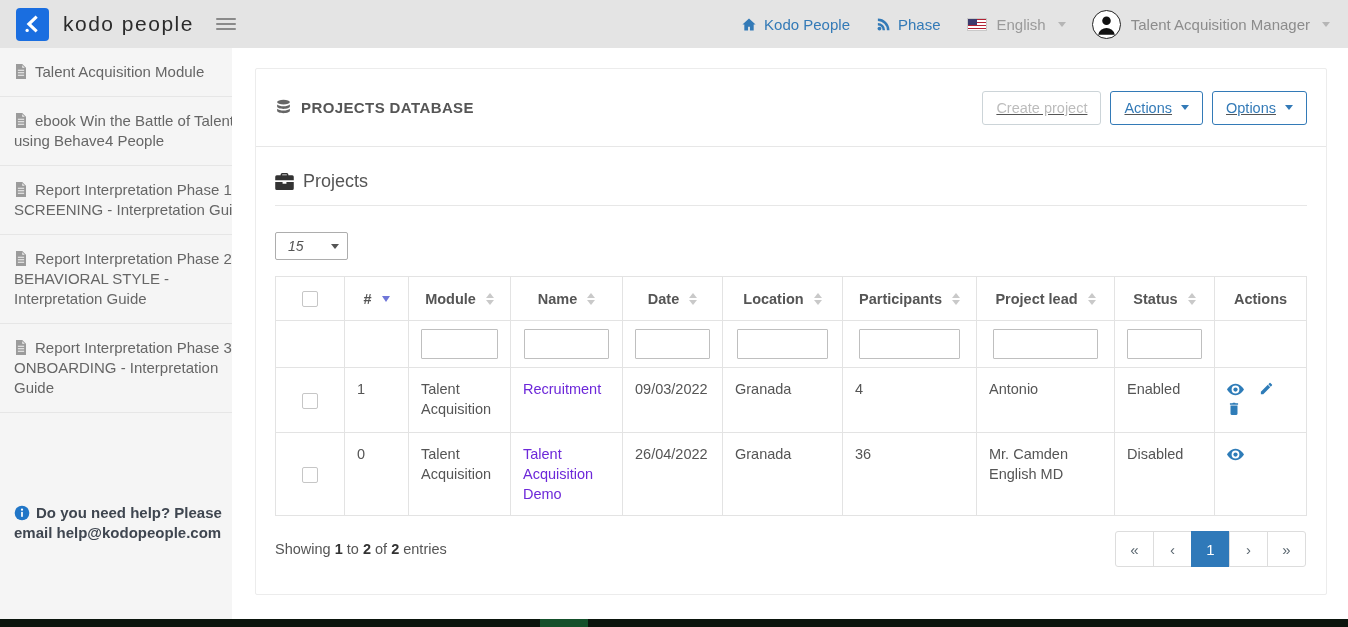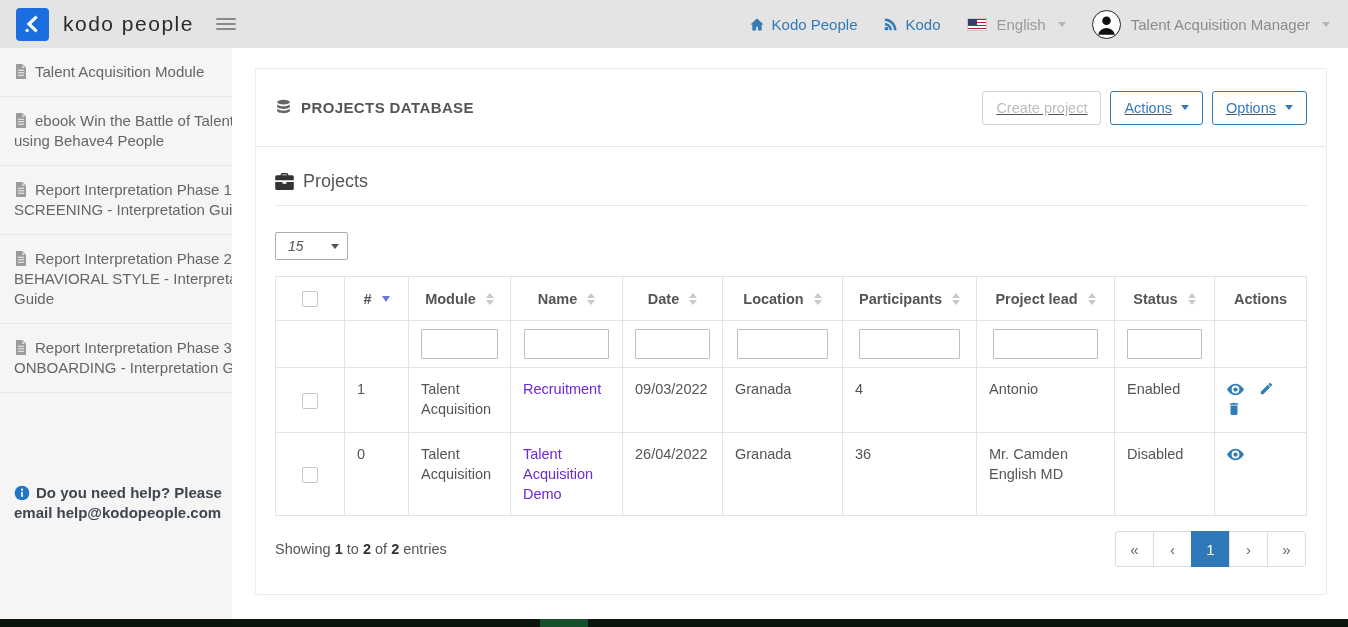--- a/index.html
+++ b/index.html
@@ -25,21 +25,21 @@
   .caret { display:inline-block; width:0; height:0; border-left:4px solid transparent;
     border-right:4px solid transparent; border-top:5px solid #b5b5b5; margin-left:2px; }
   .flag { position:relative; width:20px; height:13px; border:1px solid #c9c9c9;
     background:repeating-linear-gradient(180deg,#b22234 0 1.5px,#fff 1.5px 3px); }
   .flag::after { content:""; position:absolute; left:0; top:0; width:9px; height:6px; background:#3c3b6e; }
   .avatar { width:29px; height:29px; border-radius:50%; background:#fff; border:1.5px solid #222;
     overflow:hidden; display:flex; align-items:center; justify-content:center; }
 
   
   .sidebar { position:absolute; top:48px; left:0; width:276px; bottom:8px;
-    background:#f5f5f5; border-right:1px solid #d946ef; }
+    background:#f5f5f5; border-right:3px solid #d946ef; }
   .side-item { padding:14px 12px 14px 14px; border-bottom:1px solid #e6e6e6;
     font-size:15px; color:#666; line-height:20px; cursor:pointer; }
   .side-item .file-ic { display:inline-block; vertical-align:-2px; margin-right:7px; }
   .side-help { padding:18px 14px; font-size:15px; font-weight:bold; color:#3f4650; line-height:20px; }
   .side-help .info-ic { display:inline-block; vertical-align:-3px; margin-right:6px; }
 
   
   .main { position:absolute; left:232px; top:48px; right:0; bottom:8px; background:#fff; }
   .card { position:absolute; left:23px; top:20px; width:1072px; height:527px;
     background:#fff; border:1px solid #ececec; border-radius:2px; }
@@ -135,21 +135,21 @@
       </span>
       <span>Kodo People</span>
     </a>
     <a class="nav-link">
       <span>
         <svg width="15" height="15" viewBox="0 0 24 24" fill="#337ab7">
           <circle cx="5.5" cy="18.5" r="3"></circle>
           <path d="M3 9.5a11.5 11.5 0 0 1 11.5 11.5h-4A7.5 7.5 0 0 0 3 13.5zM3 2.5A18.5 18.5 0 0 1 21.5 21h-4A14.5 14.5 0 0 0 3 6.5z"></path>
         </svg>
       </span>
-      <span>Kodo</span>
+      <span>Phase</span>
     </a>
     <div class="lang">
       <span class="flag"></span>
       <span>English</span>
       <span class="caret"></span>
     </div>
     <div class="user">
       <span class="avatar">
         <svg width="27" height="27" viewBox="0 0 24 24">
           <circle cx="12" cy="8.6" r="3.8" fill="#111"></circle>

